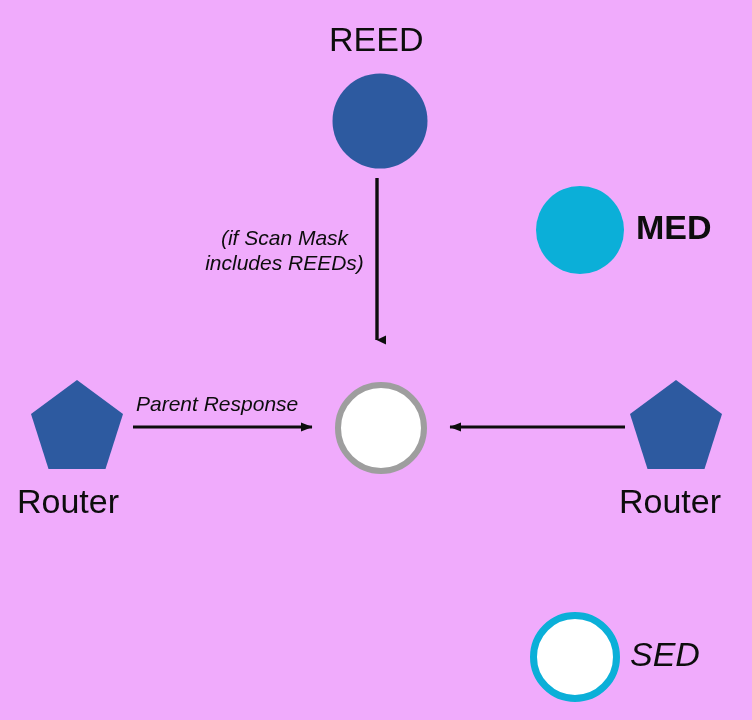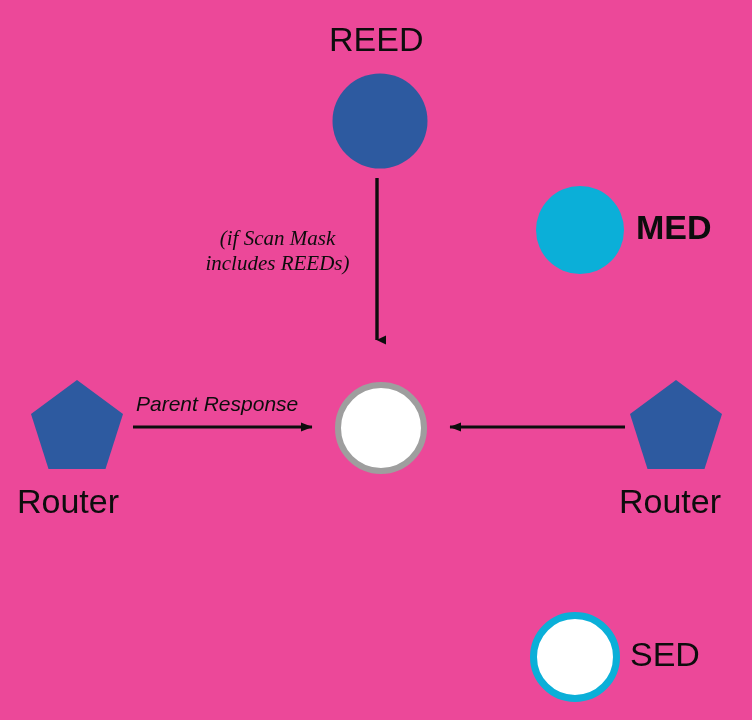--- a/index.html
+++ b/index.html
@@ -7,21 +7,21 @@
     padding: 0;
     background: #ffffff;
   }
   body {
     font-family: "Liberation Sans", sans-serif;
   }
   #canvas {
     position: relative;
     width: 752px;
     height: 720px;
-    background: #ec4899;
+    background: #f0abfc;
     overflow: hidden;
   }
   .node-label {
     position: absolute;
     font-family: "Liberation Sans", sans-serif;
     font-size: 34px;
     font-weight: 400;
     color: #0d0d0d;
     white-space: nowrap;
     line-height: 1;
@@ -104,20 +104,20 @@
   <div class="node-label" style="left:17px; top:484px;">Router</div>
 
   <svg class="shape" style="left:628px; top:378px; width:96px; height:94px;" viewBox="0 0 96 94">
     <polygon points="48,2 94,36 76.5,91 19.5,91 2,36" fill="#2d5aa0"></polygon>
   </svg>
   <div class="node-label" style="left:619px; top:484px;">Router</div>
 
   <svg class="shape" style="left:529px; top:611px; width:94px; height:94px;" viewBox="0 0 94 94">
     <circle cx="46" cy="46" r="41.5" fill="#ffffff" stroke="#0bafd8" stroke-width="7"></circle>
   </svg>
-  <div class="node-label" style="left:630px; top:637px;">SED</div>
+  <div class="node-label" style="left:630px; top:637px;font-style:italic;">SED</div>
 
-  <div class="edge-label multiline" style="left:185px; top:226px; width:185px;font-family:Liberation Serif, serif;">(if Scan Mask
+  <div class="edge-label multiline" style="left:192px; top:226px; width:185px;">(if Scan Mask
 includes REEDs)</div>
 
   <div class="edge-label" style="left:136px; top:392px;">Parent Response</div>
 
 </div>
 
 </body></html>

